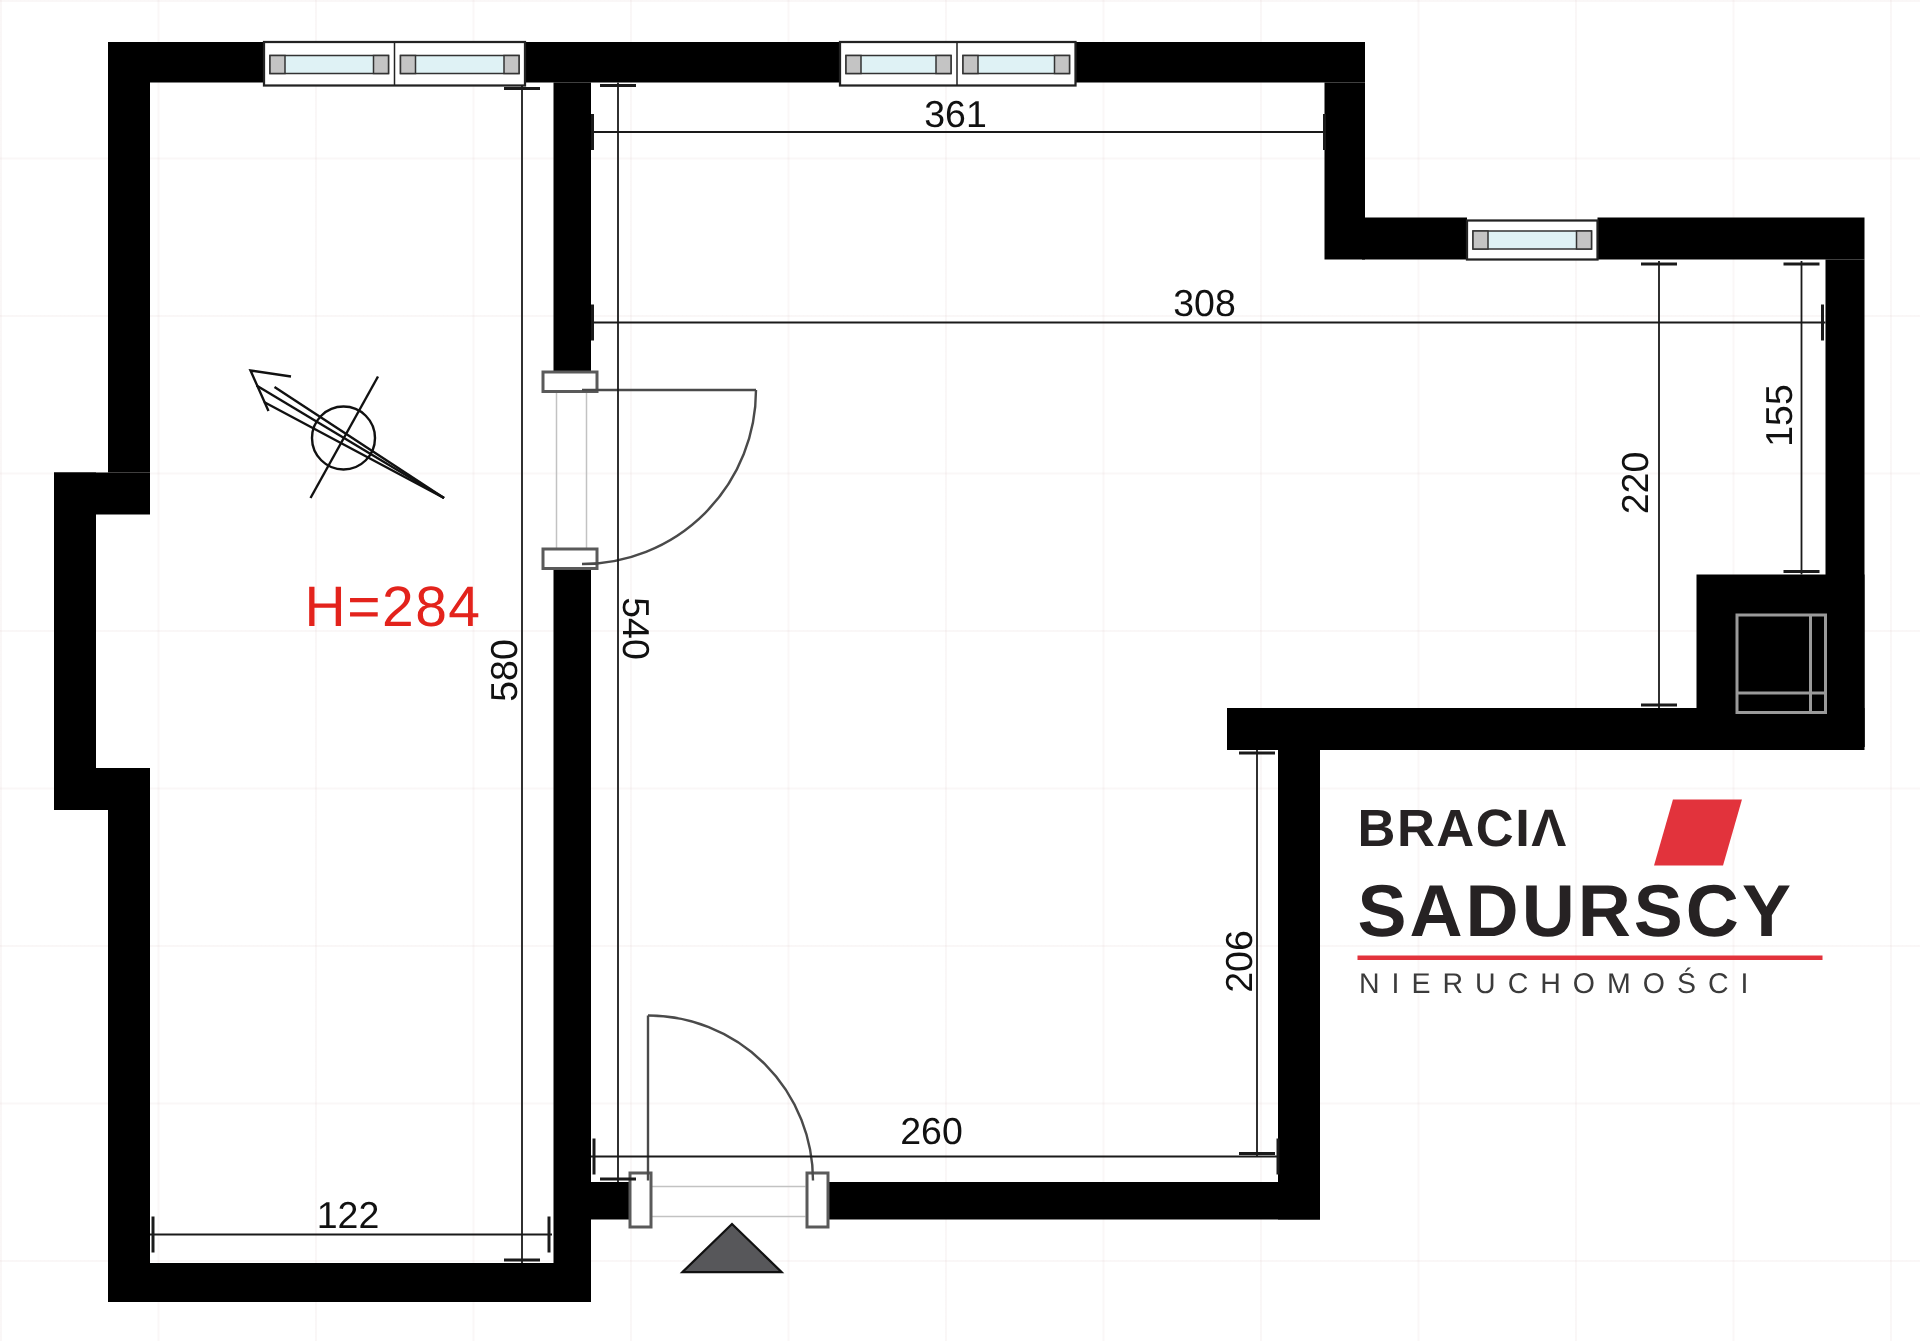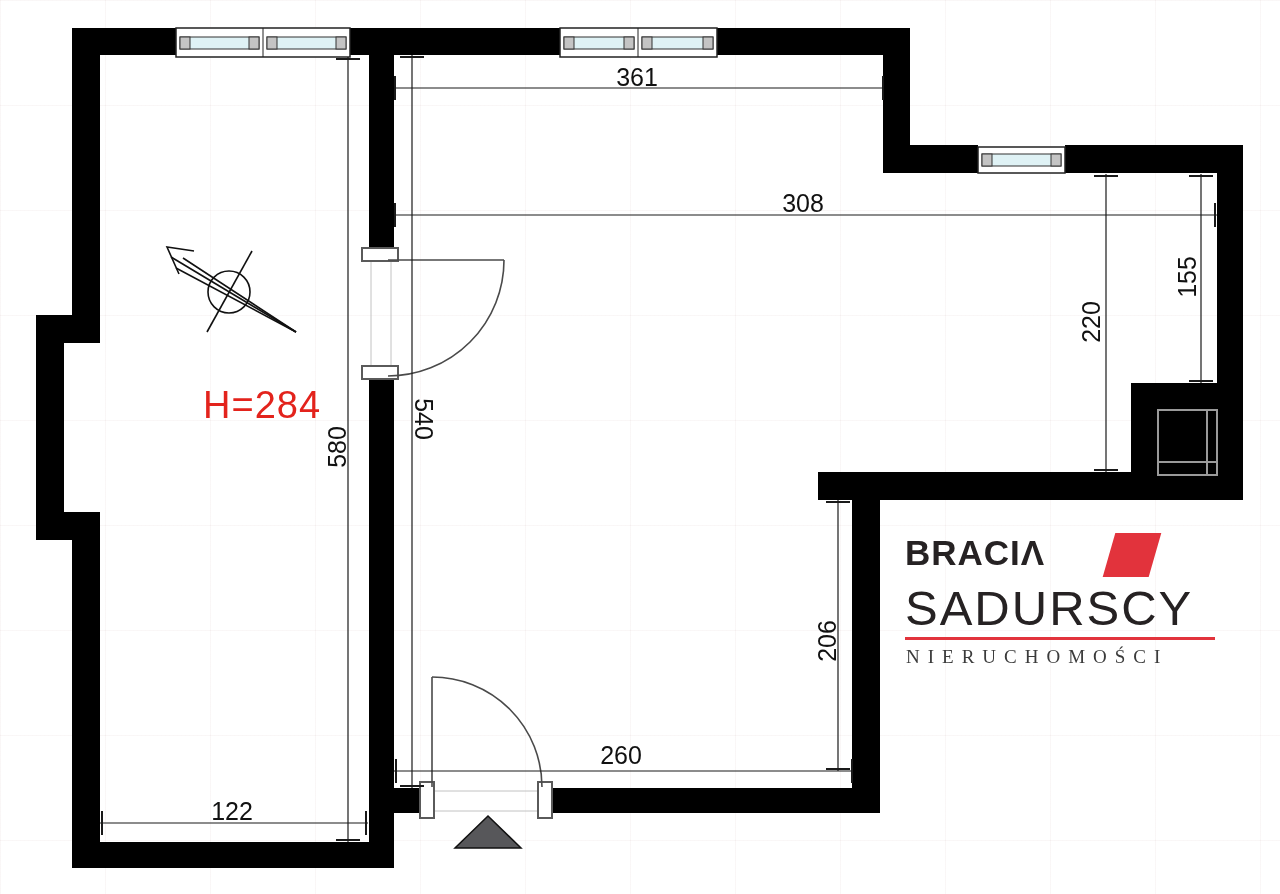--- a/index.html
+++ b/index.html
@@ -42,27 +42,27 @@
   .logo{position:absolute; left:905px; top:533px; width:330px;}
   .logo-top{
     position:absolute; left:0; top:2px; font-size:35px; font-weight:bold;
     color:#262223; letter-spacing:1px; line-height:1; white-space:nowrap;
   }
   .logo-mark{
     position:absolute; left:204px; top:0px; width:46px; height:44px;
     background:var(--accent-red); transform:skewX(-16deg);
   }
   .logo-bottom{
-    position:absolute; left:0; top:51px; font-size:49px; font-weight:normal;
+    position:absolute; left:0; top:51px; font-size:49px; font-weight:bold;
     color:#262223; letter-spacing:2px; line-height:1; white-space:nowrap;
   }
   .logo-rule{position:absolute; left:0; top:104px; width:310px; height:3px; background:var(--accent-red);}
   .logo-tagline{
     position:absolute; left:1px; top:114px; font-size:19px; color:#3b3b3b;
-    letter-spacing:8px; line-height:1; white-space:nowrap;font-family:Liberation Serif, serif;
+    letter-spacing:8px; line-height:1; white-space:nowrap;
   }
 </style>
 </head>
 <body>
 
 <div class="plan">
 
   <svg width="1280" height="894" viewBox="0 0 1280 894">
 
     <g>

